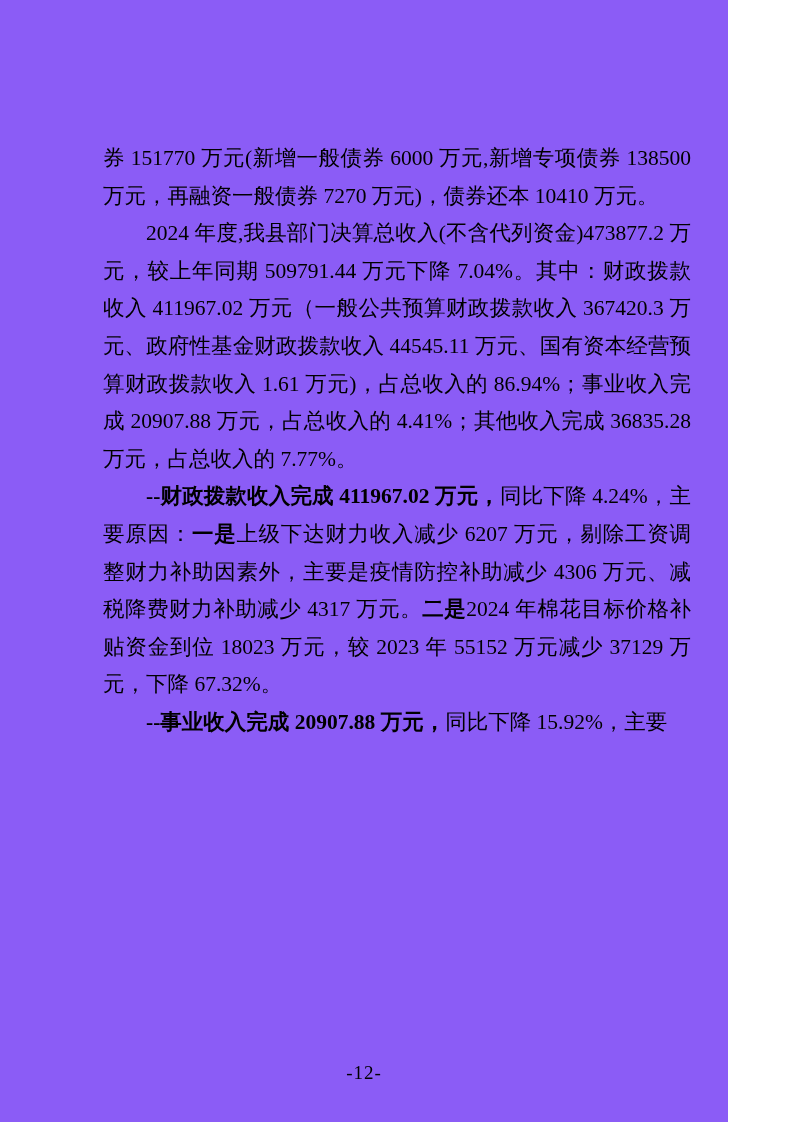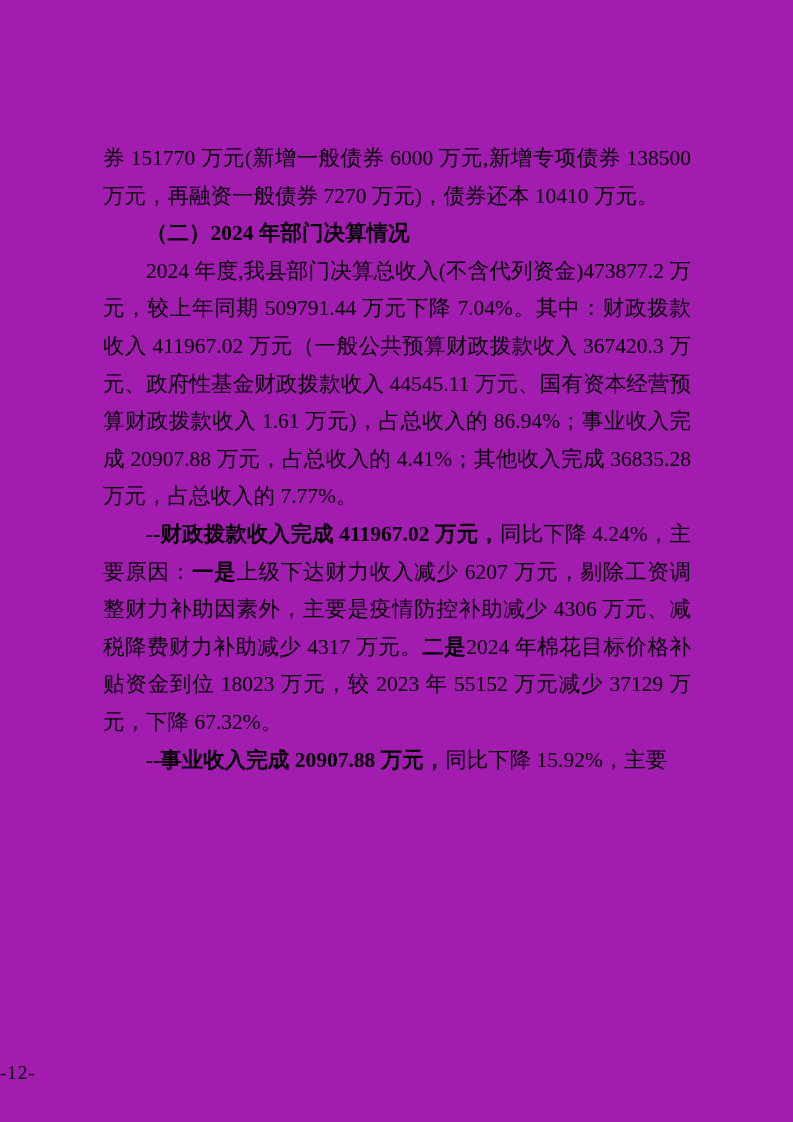--- a/index.html
+++ b/index.html
@@ -2,23 +2,23 @@
 <html lang="zh"><head>
 <meta charset="utf-8">
 <style>
   html, body {
     margin: 0;
     padding: 0;
     background: #ffffff;
   }
   .page {
     position: relative;
-    width: 793px;
+    width: 728px;
     height: 1122px;
-    background: #a21caf;
+    background: #8b5cf6;
     overflow: hidden;
     font-family: "Liberation Serif", "DejaVu Serif", serif;
     color: #000000;
   }
   .content {
     position: absolute;
     left: 103px;
     top: 140px;
     width: 588px;
     font-size: 21.5px;
@@ -37,38 +37,37 @@
     font-weight: normal;
   }
   .run.b {
     font-weight: 700;
   }
   .footer {
     position: absolute;
     left: 0;
     right: 0;
     top: 1062px;
-    text-align: left;
+    text-align: center;
     font-size: 19px;
     letter-spacing: 1px;
     font-family: "Liberation Serif", "DejaVu Serif", serif;
   }
 </style>
 </head>
 <body>
 
 <div class="page">
 
   <div class="content">
 
     <p class="para"><span class="run">券 151770 万元(新增一般债券 6000 万元,新增专项债券 138500 万元，再融资一般债券 7270 万元)，债券还本 10410 万元。</span></p>
 
 
 
-    <p class="para indent"><span class="run b">（二）2024 年部门决算情况</span></p>
 
 
 
     <p class="para indent"><span class="run">2024 年度,我县部门决算总收入(不含代列资金)473877.2 万元，较上年同期 509791.44 万元下降 7.04%。其中：财政拨款收入 411967.02 万元（一般公共预算财政拨款收入 367420.3 万元、政府性基金财政拨款收入 44545.11 万元、国有资本经营预算财政拨款收入 1.61 万元)，占总收入的 86.94%；事业收入完成 20907.88 万元，占总收入的 4.41%；其他收入完成 36835.28 万元，占总收入的 7.77%。</span></p>
 
     <p class="para indent"><span class="run b">--财政拨款收入完成 411967.02 万元，</span><span class="run">同比下降 4.24%，主要原因：</span><span class="run b">一是</span><span class="run">上级下达财力收入减少 6207 万元，剔除工资调整财力补助因素外，主要是疫情防控补助减少 4306 万元、减税降费财力补助减少 4317 万元。</span><span class="run b">二是</span><span class="run">2024 年棉花目标价格补贴资金到位 18023 万元，较 2023 年 55152 万元减少 37129 万元，下降 67.32%。</span></p>
 
     <p class="para indent"><span class="run b">--事业收入完成 20907.88 万元，</span><span class="run">同比下降 15.92%，主要</span></p>
 
   </div>

